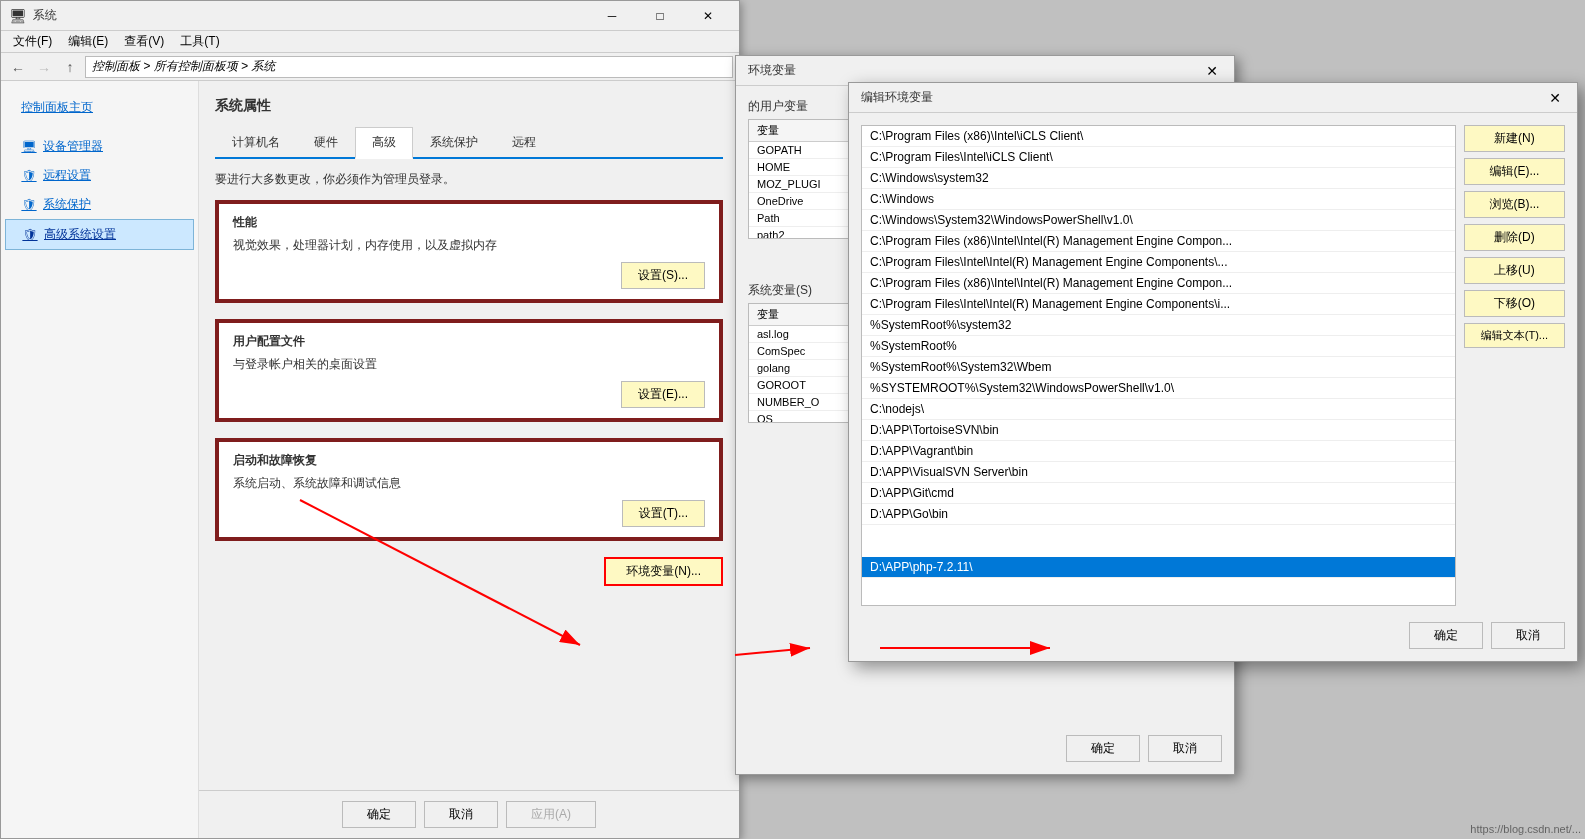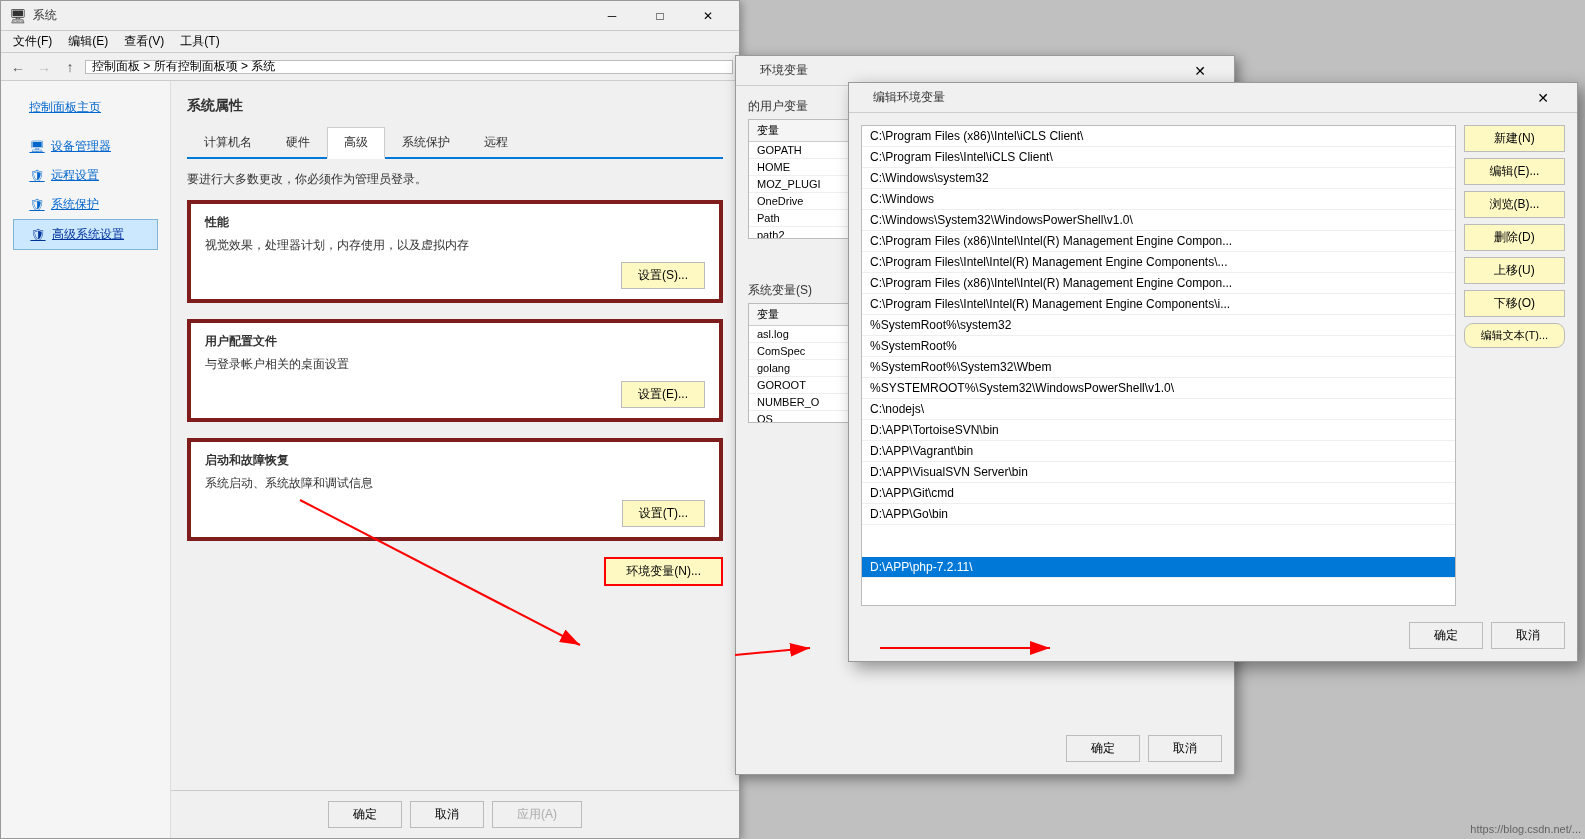--- a/index.html
+++ b/index.html
@@ -78,39 +78,40 @@
       background: transparent;
       cursor: pointer;
       font-size: 14px;
       display: flex; align-items: center; justify-content: center;
       color: #555;
     }
     .nav-btn.disabled { color: #bbb; cursor: default; }
 
     .address-path {
       flex: 1;
-      height: 14px;
+      height: 22px;
       background: white;
       border: 1px solid #bbb;
       display: flex;
       align-items: center;
       padding: 0 6px;
       font-size: 12px;
+      font-style: italic;
     }
 
     .main-content {
       display: flex;
       height: calc(839px - 82px);
     }
 
     .sidebar {
-      width: 170px;
+      width: 198px;
       background: #f5f5f5;
       border-right: 1px solid #ddd;
-      padding: 10px 12px;
+      padding: 10px 4px;
     }
 
     .sidebar-home {
       padding: 8px 16px;
       font-size: 12px;
       color: #0066cc;
       cursor: pointer;
       text-decoration: underline;
     }
 
@@ -253,21 +254,21 @@
       box-shadow: 4px 4px 12px rgba(0,0,0,0.4);
       z-index: 10;
     }
 
     .dialog-title-bar {
       height: 30px;
       background: #f0f0f0;
       border-bottom: 1px solid #ccc;
       display: flex;
       align-items: center;
-      padding: 0 24px;
+      padding: 0 12px;
       font-size: 12px;
       color: #333;
     }
 
     .dialog-close {
       margin-left: auto;
       width: 20px; height: 20px;
       border: none;
       background: transparent;
       cursor: pointer;
@@ -647,21 +648,21 @@
           <div class="path-list-item">D:\APP\Go\bin</div>
           <div class="path-list-item selected">D:\APP\php-7.2.11\</div>
         </div>
       <div class="edit-btns-right">
         <button class="btn">新建(N)</button>
         <button class="btn">编辑(E)...</button>
         <button class="btn">浏览(B)...</button>
         <button class="btn">删除(D)</button>
         <button class="btn">上移(U)</button>
         <button class="btn">下移(O)</button>
-        <button class="btn" style="font-size:11px;border-radius:9px;">编辑文本(T)...</button>
+        <button class="btn" style="font-size:11px;">编辑文本(T)...</button>
       </div>
     </div>
 
     <div class="edit-bottom-btns">
       <button class="btn-primary">确定</button>
       <button class="btn-primary">取消</button>
     </div>
   </div>
 </div>
 

